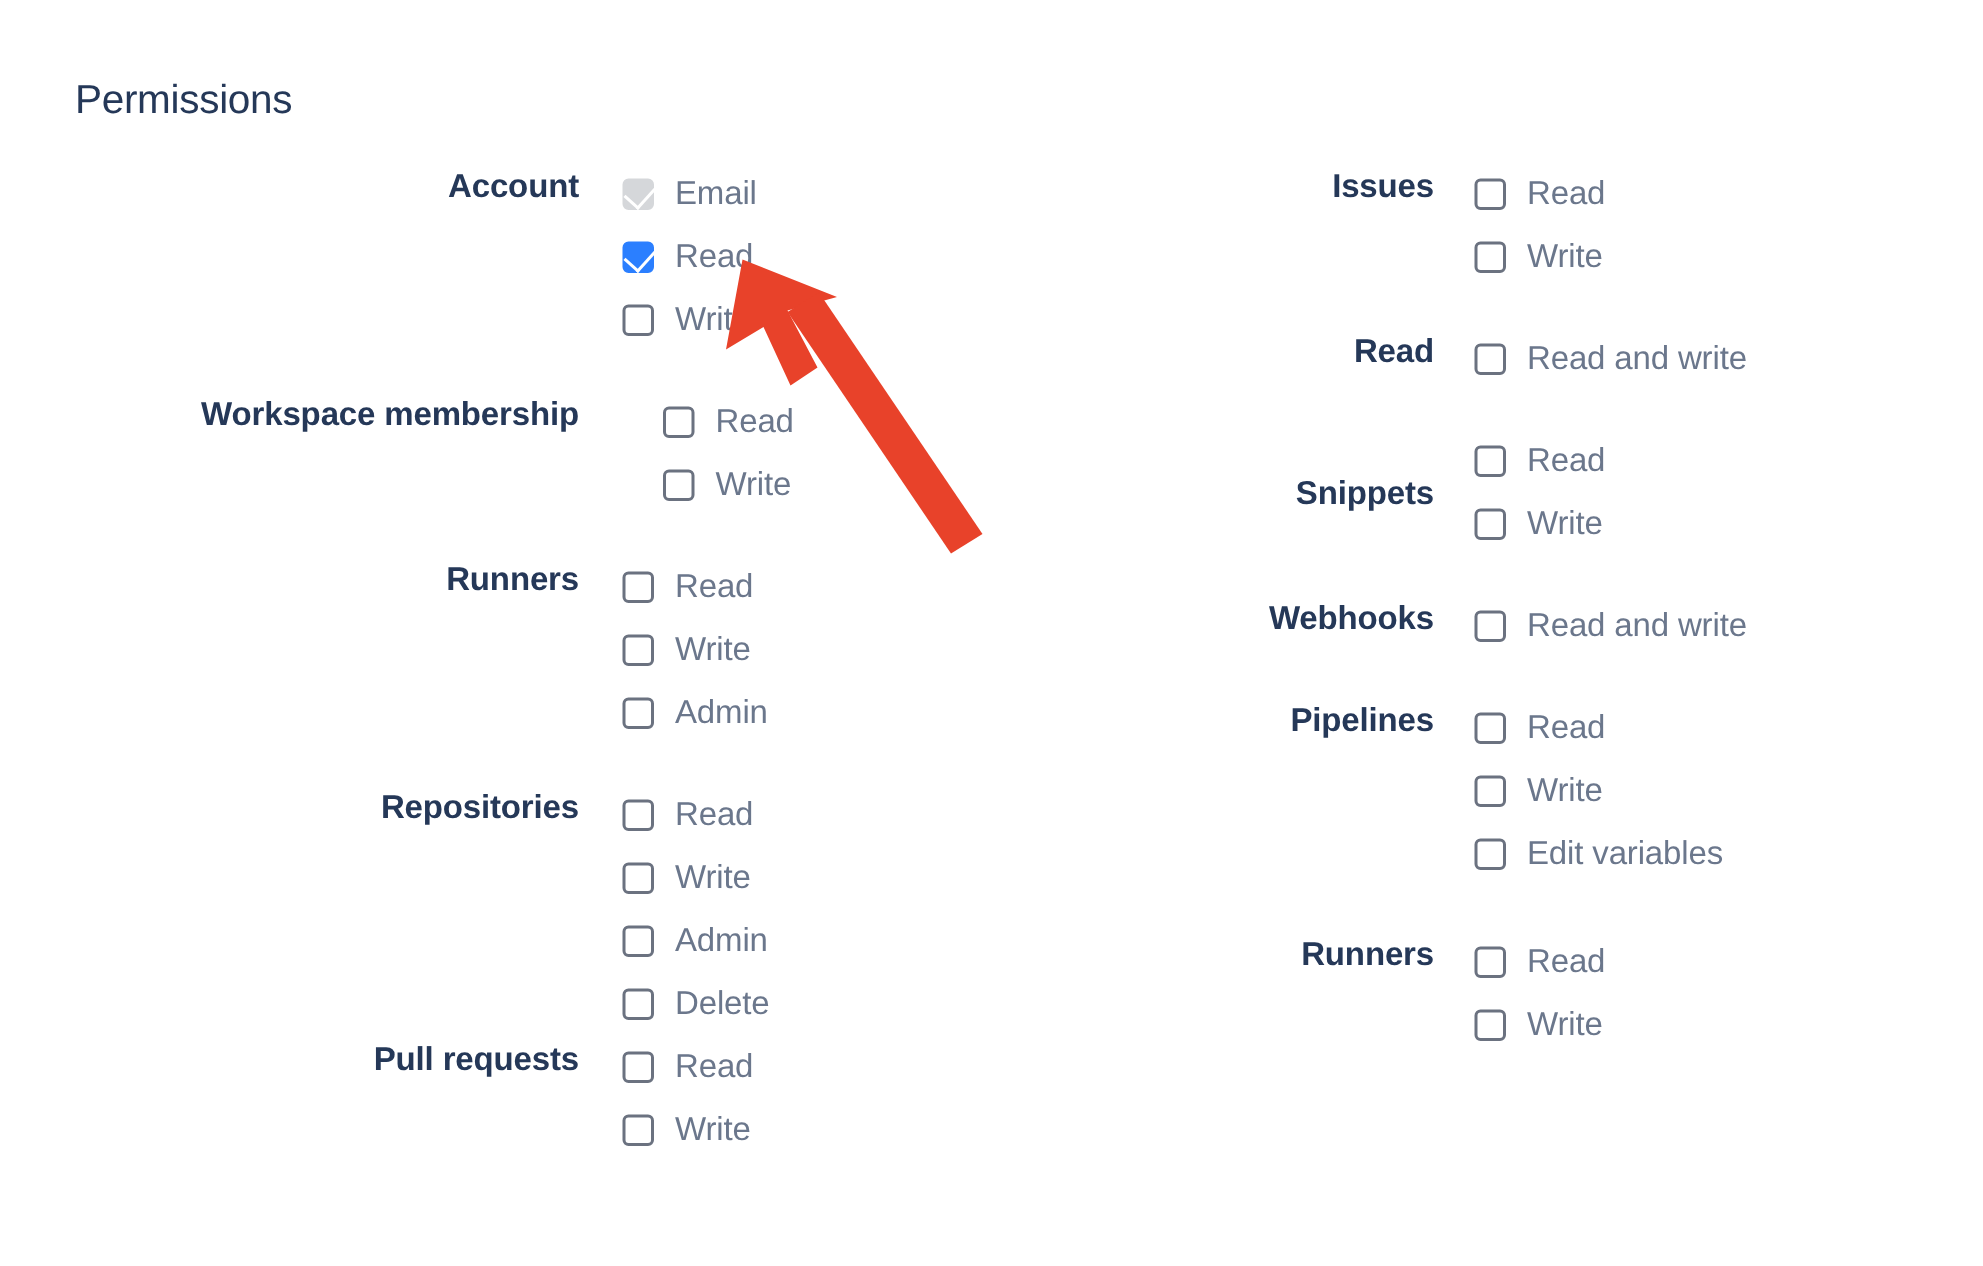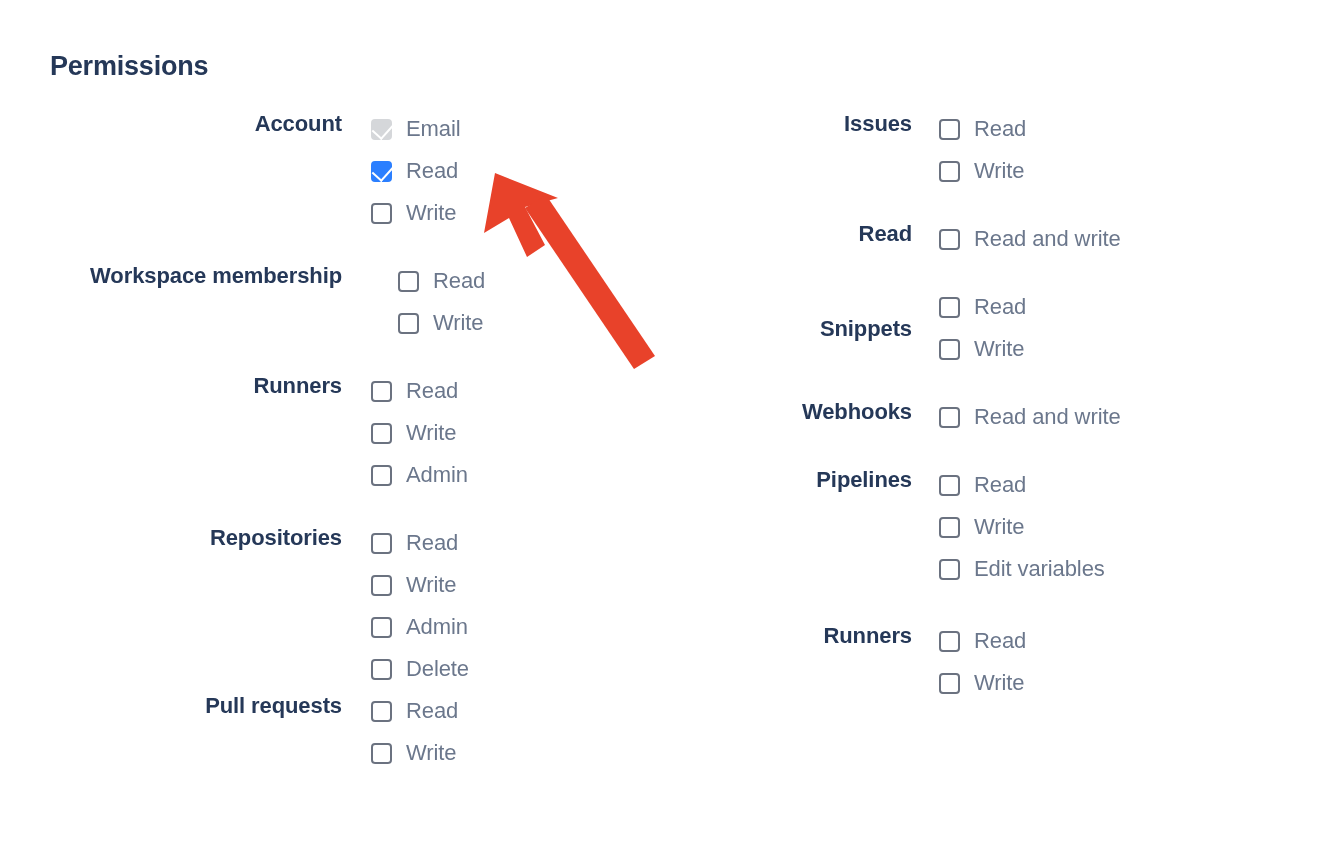--- a/index.html
+++ b/index.html
@@ -22,31 +22,32 @@
     height: 844px;
     background: #ffffff;
   }
 
   
   .page-title {
     position: absolute;
     left: 50px;
     top: 49px;
     font-size: 27px;
-    font-weight: bold;
+    font-weight: normal;
     color: #253858;
     letter-spacing: -0.2px;
     line-height: 34px;
     white-space: nowrap;
   }
 
   
   .col {
     position: absolute;
     top: 108px;
+    padding-left: 44px;
   }
   .col-left  { left: 0px;   width: 660px; }
   .col-right { left: 660px; width: 662px; }
 
   
   .perm-group {
     position: relative;
     display: flex;
     align-items: flex-start;
   }

